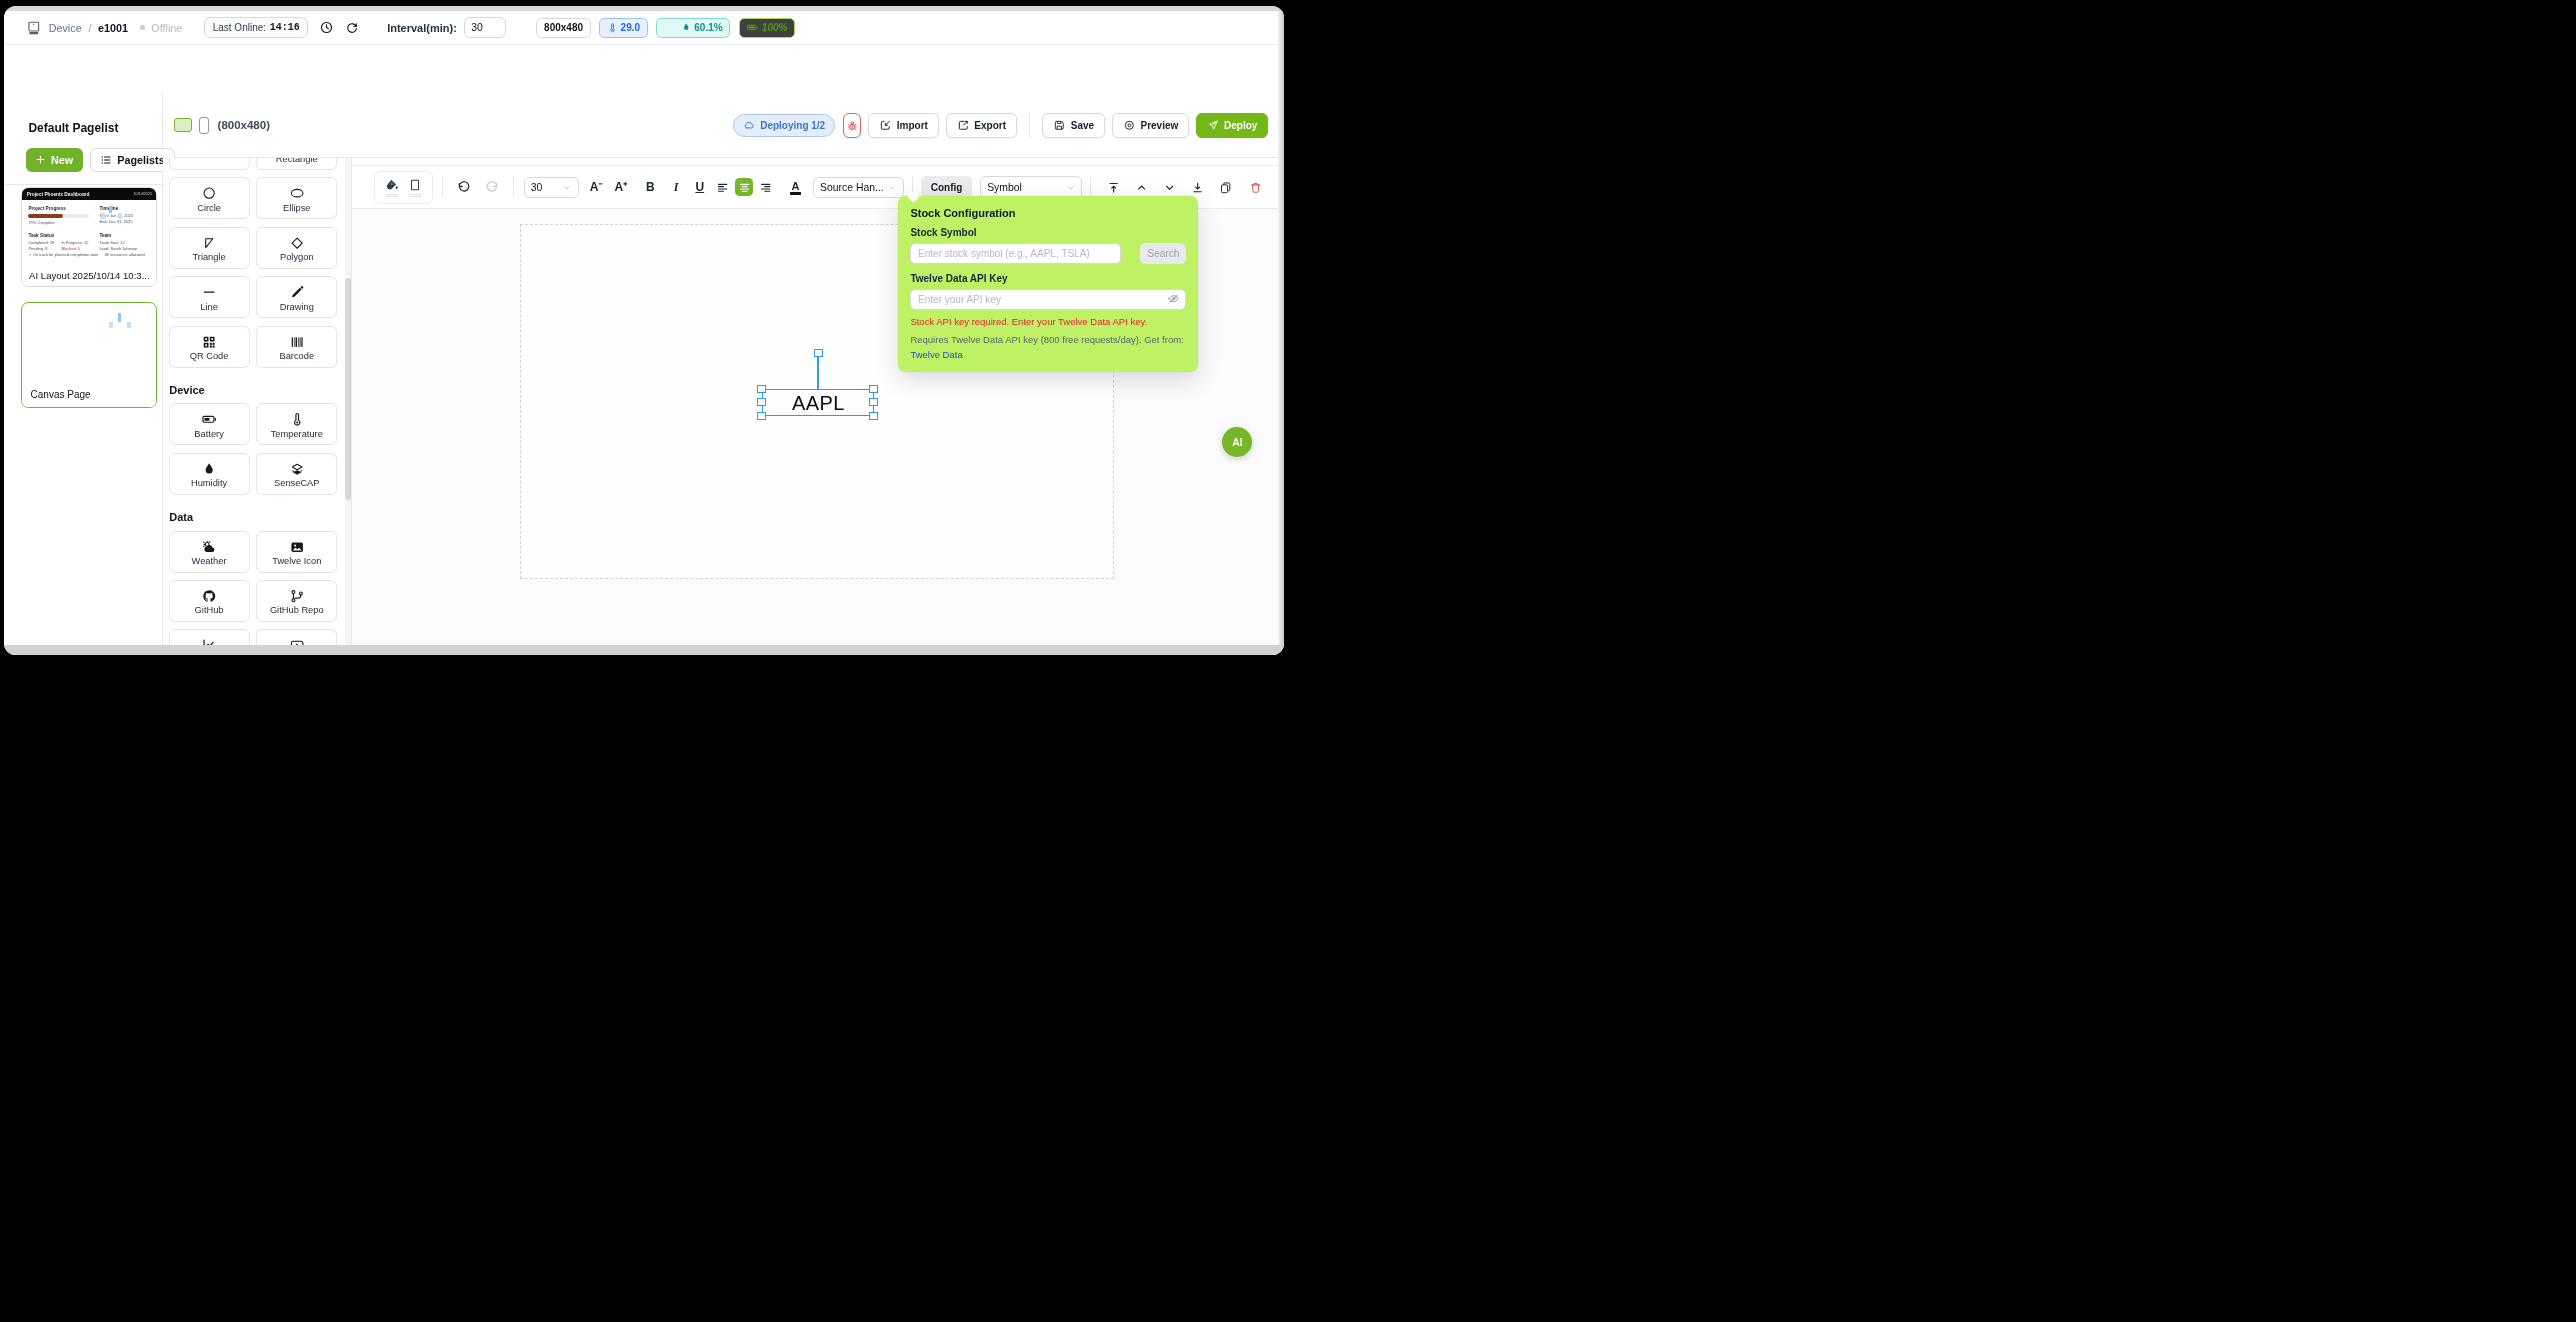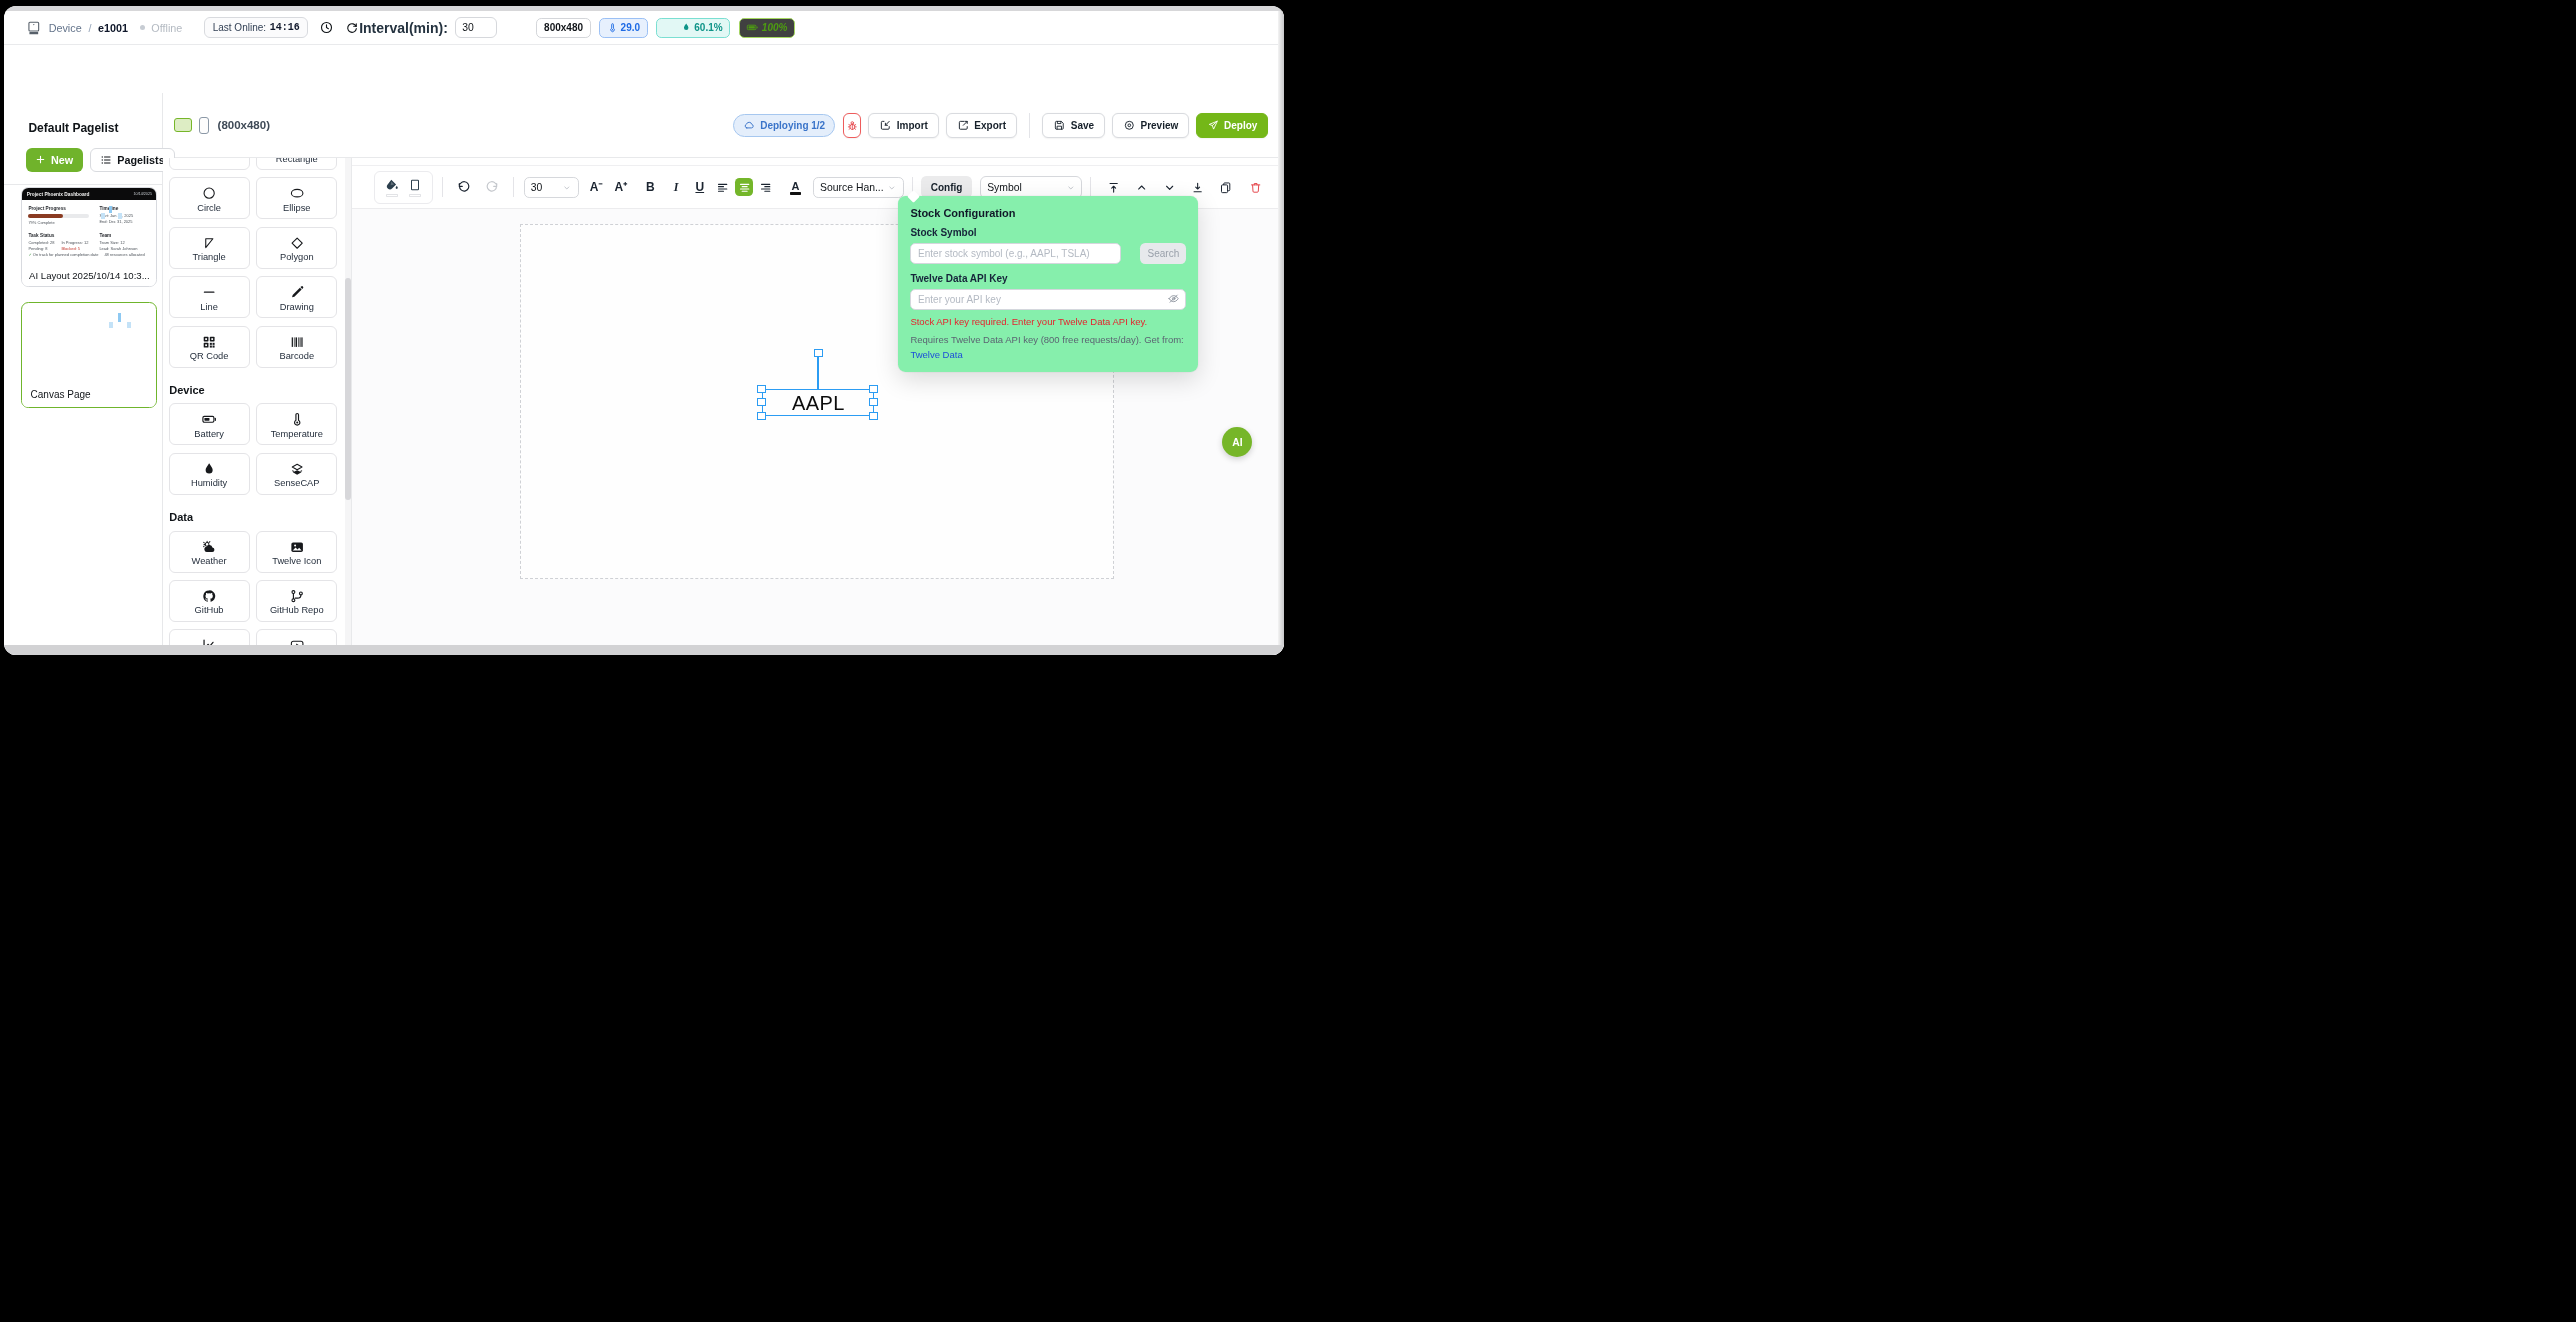--- a/index.html
+++ b/index.html
@@ -28,21 +28,21 @@
   .devbar { height:34px; border-bottom:0.7px solid #e9eaec; display:flex; align-items:center; padding:0 22px; position:relative; background:#fff; }
   .devbar .crumb { font-size:10.8px; color:#64748b; margin-left:6.7px; }
   .devbar .sep { font-size:10.8px; color:#94a3b8; margin:0 6.7px; }
   .devbar .devid { font-size:10.8px; font-weight:700; color:#0f172a; }
   .statdot { width:5.2px; height:5.2px; border-radius:50%; background:#c7ccd3; margin:0 6px 0 12px; }
   .offline { font-size:10.8px; color:#b4bac2; }
   .chip { margin-left:22px; border:0.7px solid #d8dade; background:#fbfbfc; border-radius:6px; height:21.5px; display:flex; align-items:center; padding:0 7.4px; gap:3.7px; }
   .chip .cl { font-size:10px; color:#334155; }
   .chip .cv { font-size:10px; color:#0f172a; font-weight:700; font-family:"Liberation Mono",monospace; }
   .devbar .ib { margin-left:11px; display:flex; align-items:center; cursor:pointer; }
-  .intlabel { font-size:14px; font-weight:600; color:#24323f; margin-left:0; }
+  .intlabel { font-size:11px; font-weight:600; color:#24323f; margin-left:28px; }
   .intinput { width:42px; height:21px; border:0.7px solid #d6d8dc; border-radius:6px; font-size:10.4px; padding-left:6.7px; margin-left:6.7px; color:#101418; outline:none; font-family:"Liberation Sans",sans-serif; }
   .badges { position:absolute; left:532px; display:flex; gap:8.2px; align-items:center; }
   .badge { height:20px; border-radius:5.2px; padding:0 6.7px; display:flex; align-items:center; gap:3px; font-size:10px; font-weight:600; }
   .badge.res { border:0.7px solid #d4d6da; background:#fff; color:#101418; }
   .badge.temp { border:0.7px solid #9bc0f5; background:#e7f0fd; color:#1d6ae5; }
   .badge.hum { border:0.7px solid #7adfd2; background:#e2f8f5; color:#0e9488;padding-left:24px; }
   .badge.batt { border:0.7px solid #a5d860; background:#404040; color:#4d9d10;font-style:italic; }
 
   
   .main { position:absolute; top:87px; left:0; right:0; bottom:0; display:flex; }
@@ -122,21 +122,21 @@
   .canvasarea { flex:1; background:#fbfbfc; position:relative; }
   .dashed { position:absolute; left:516px; top:218px; width:594px; height:355px; border:1.1px dashed #cfd1d5; background:#fefefe; z-index:1; }
   .element { position:absolute; left:758px; top:383px; width:112px; height:27px; border:1.2px solid #2b9cf3; display:flex; align-items:center; justify-content:center; z-index:2; cursor:move; }
   .eltext { font-size:20px; color:#0c0c0c; letter-spacing:0.4px; line-height:1; }
   .hdl { position:absolute; width:8.2px; height:8.2px; background:#fff; border:1.3px solid #2b9cf3; z-index:3; }
   .rotline { position:absolute; left:813px; top:351px; width:1.2px; height:33px; background:#2b9cf3; z-index:2; }
 
   .aibtn { position:absolute; left:1218px; top:421px; width:30px; height:30px; border-radius:50%; background:#76b629; color:#fff; font-size:10.4px; font-weight:600; display:flex; align-items:center; justify-content:center; box-shadow:0 2.2px 6px rgba(0,0,0,.18); cursor:pointer; z-index:25; }
 
   
-  .popup { position:absolute; left:894px; top:190px; width:300px; background:#86efac; border-radius:7.4px; box-shadow:0 7.4px 25px rgba(0,0,0,.14), 0 0 0 0.7px rgba(0,0,0,.03); padding:11px 12px 10.4px; z-index:30; }
+  .popup { position:absolute; left:894px; top:190px; width:300px; background:#bef264; border-radius:7.4px; box-shadow:0 7.4px 25px rgba(0,0,0,.14), 0 0 0 0.7px rgba(0,0,0,.03); padding:11px 12px 10.4px; z-index:30; }
   .popup::before { content:""; position:absolute; top:-4.4px; left:11px; width:9px; height:9px; background:#fff; transform:rotate(45deg); border-radius:1.5px; }
   .ptitle { font-size:11px; font-weight:700; color:#101828; }
   .plabel { font-size:10px; font-weight:700; color:#16243a; margin-top:8.2px; }
   .prow { display:flex; gap:19px; margin-top:5.2px; }
   .pinput { flex:1; height:21px; border:0.7px solid #d4d7dd; border-radius:5.2px; padding:0 6.7px; font-size:10px; color:#101418; outline:none; font-family:inherit; }
   .pinput::placeholder { color:#b4bac3; }
   .btn-search { width:46px; height:21px; background:#e7e9ec; border:none; border-radius:5.2px; color:#9aa1ab; font-size:10px; font-weight:500; cursor:pointer; font-family:inherit; }
   .apiwrap { position:relative; margin-top:5.2px; }
   .apiwrap .pinput { width:100%; padding-right:22px; }
   .eyebtn { position:absolute; right:6px; top:3.7px; cursor:pointer; }

